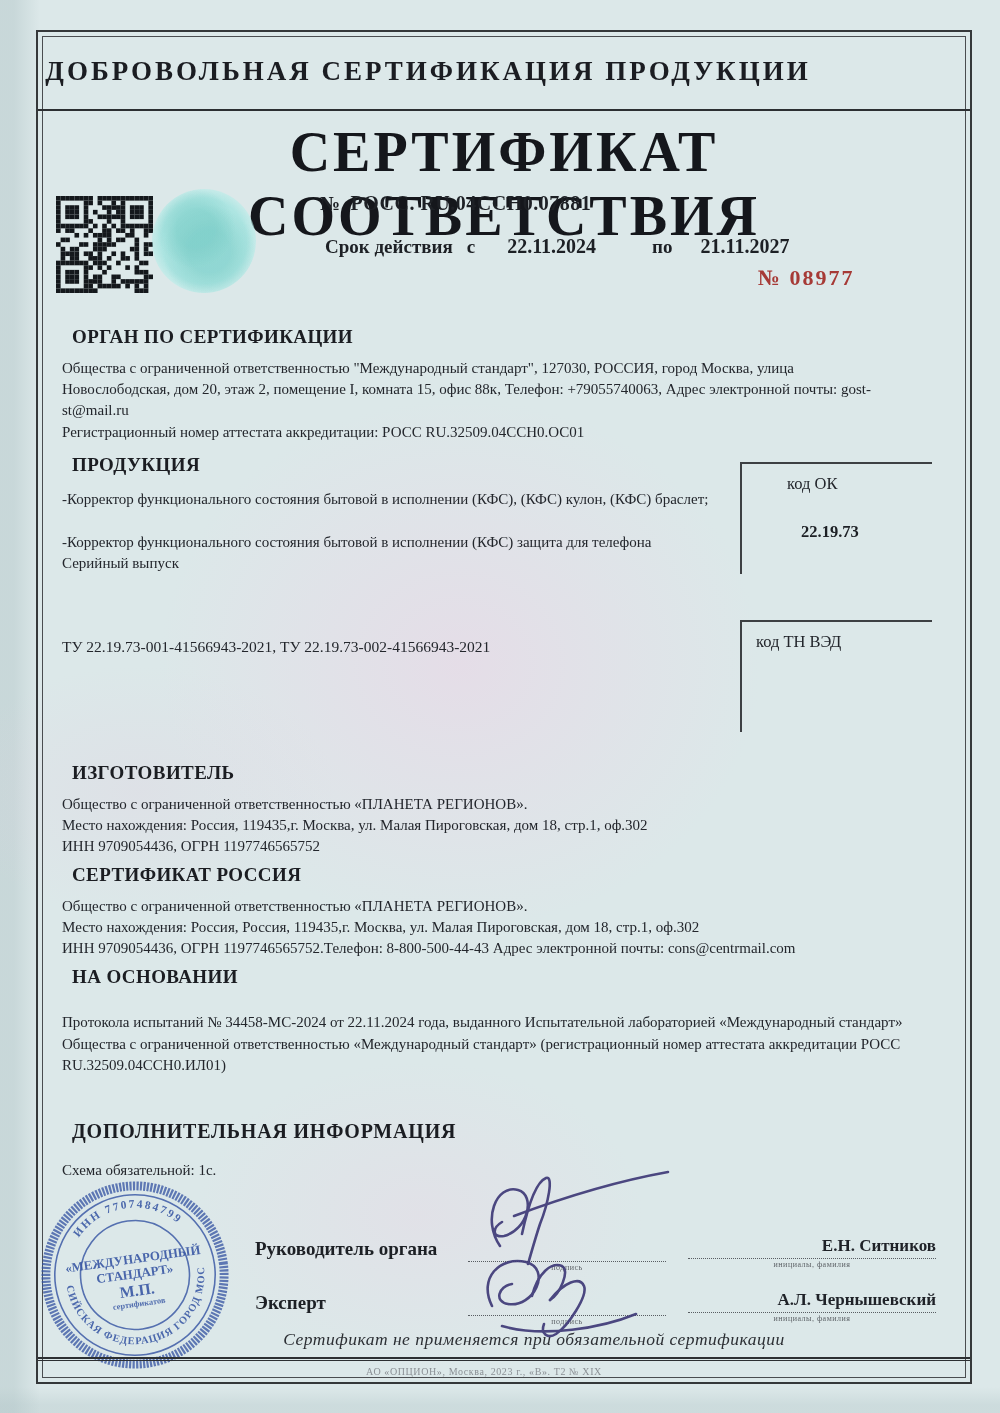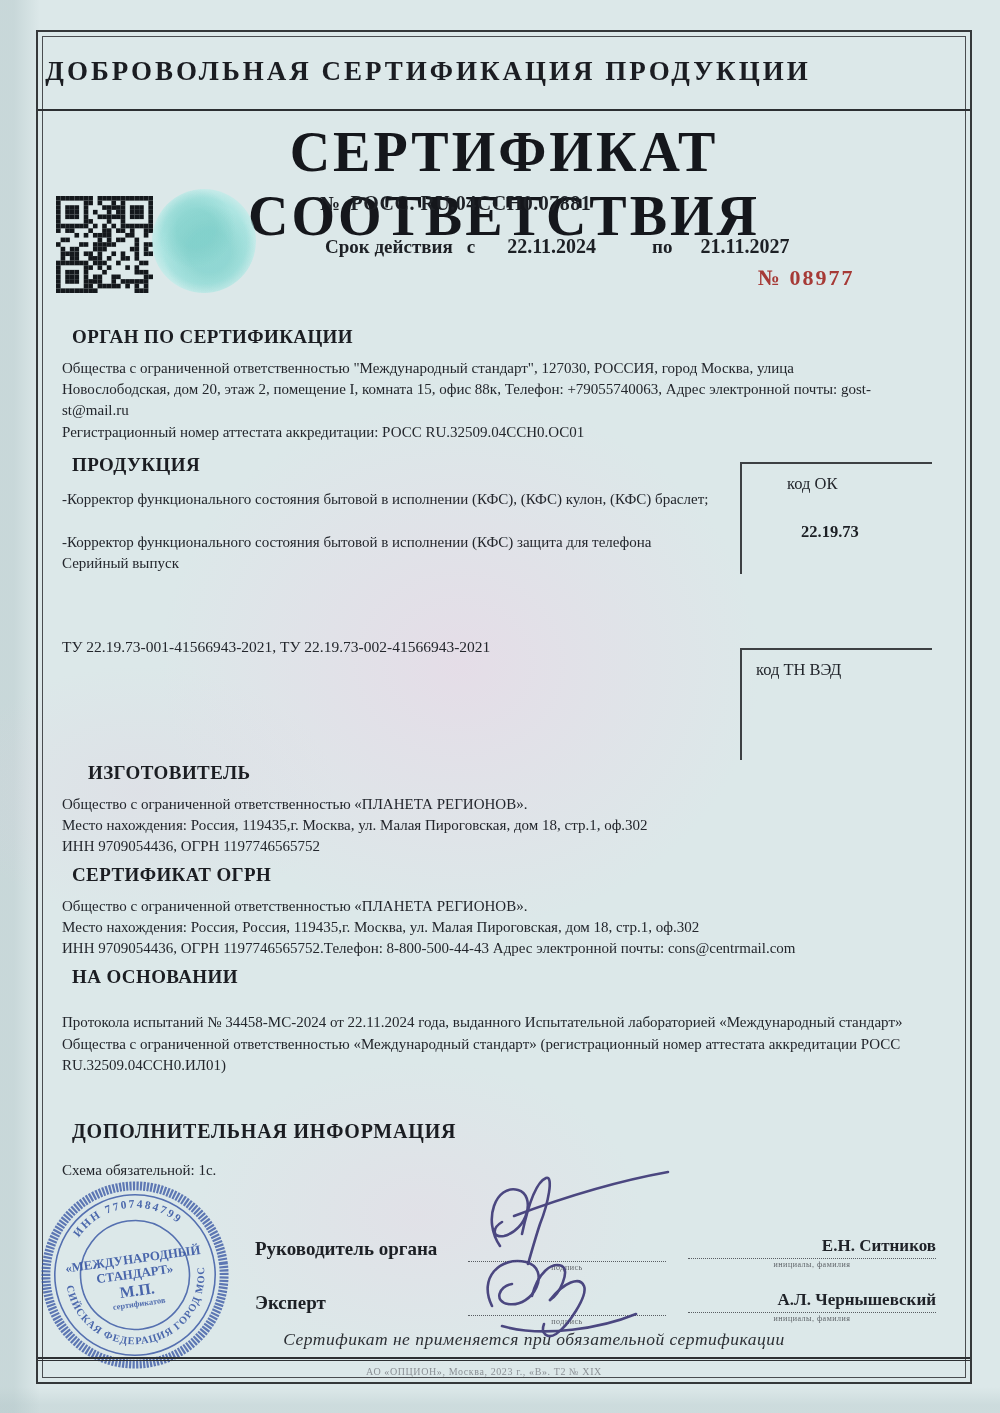--- a/index.html
+++ b/index.html
@@ -72,28 +72,28 @@
   .prod-line1    { left:62px; top:489px; width:672px; line-height:21.5px; }
   .prod-line2    { left:62px; top:532px; width:672px; }
   .prod-line3    { left:62px; top:553px; width:672px; }
 
   .code-box {
     width:192px; height:112px;
     border-top:2px solid #3d4043; border-left:2px solid #3d4043;
     padding:10px 0 0 14px;
   }
   .ok-box   { left:740px; top:462px;padding-left:45px; }
-  .tnved-box{ left:740px; top:620px;margin-top:28px; }
+  .tnved-box{ left:740px; top:620px; }
   .code-label { font-size:16.5px; color:#23262c; }
   .code-value { margin:28px 0 0 14px; font-size:16.5px; font-weight:700; }
 
   .compl-heading { left:72px; top:592px; }
   .compl-docs    { left:62px; top:636px; width:660px; font-size:15.5px; }
 
-  .manuf-heading { left:72px; top:762px;margin-left:16px; }
+  .manuf-heading { left:72px; top:762px; }
   .manuf-body    { left:62px; top:794px; width:870px; }
 
   .issued-heading{ left:72px; top:864px; }
   .issued-body   { left:62px; top:896px; width:880px; }
 
   .basis-heading { left:72px; top:966px; }
   .basis-desc    { left:62px; top:1012px; width:868px; line-height:21.5px; }
 
   .add-heading   { left:72px; top:1120px; font-size:20px; letter-spacing:.8px; }
   .scheme-line   { left:62px; top:1160px; }
@@ -414,21 +414,21 @@
     <div class="code-label">код ТН ВЭД</div>
   </div>
 
   <div class="abs sec-heading manuf-heading">ИЗГОТОВИТЕЛЬ</div>
   <div class="abs body-text manuf-body">
     <div>Общество с ограниченной ответственностью «ПЛАНЕТА РЕГИОНОВ».</div>
     <div>Место нахождения: Россия, 119435,г. Москва, ул. Малая Пироговская, дом 18, стр.1, оф.302</div>
     <div>ИНН 9709054436, ОГРН 1197746565752</div>
   </div>
 
-  <div class="abs sec-heading issued-heading">СЕРТИФИКАТ ОГРН</div>
+  <div class="abs sec-heading issued-heading">СЕРТИФИКАТ РОССИЯ</div>
   <div class="abs body-text issued-body">
     <div>Общество с ограниченной ответственностью «ПЛАНЕТА РЕГИОНОВ».</div>
     <div>Место нахождения: Россия, Россия, 119435,г. Москва, ул. Малая Пироговская, дом 18, стр.1, оф.302</div>
     <div>ИНН 9709054436, ОГРН 1197746565752.Телефон: 8-800-500-44-43 Адрес электронной почты: cons@centrmail.com</div>
   </div>
 
   <div class="abs sec-heading basis-heading">НА ОСНОВАНИИ</div>
   <div class="abs body-text basis-desc">Протокола испытаний № 34458-МС-2024 от 22.11.2024 года, выданного Испытательной лабораторией «Международный стандарт» Общества с ограниченной ответственностью «Международный стандарт» (регистрационный номер аттестата аккредитации РОСС RU.32509.04ССН0.ИЛ01)</div>
 
   <div class="abs sec-heading add-heading">ДОПОЛНИТЕЛЬНАЯ ИНФОРМАЦИЯ</div>

